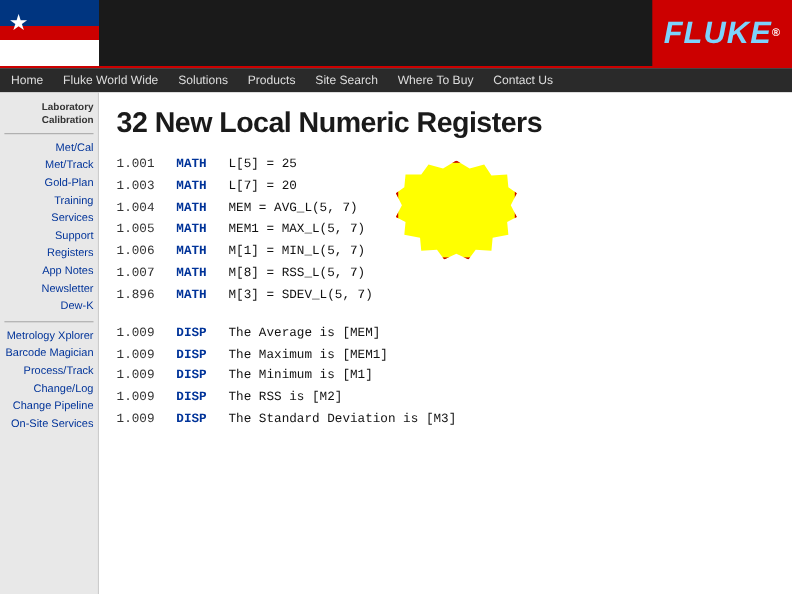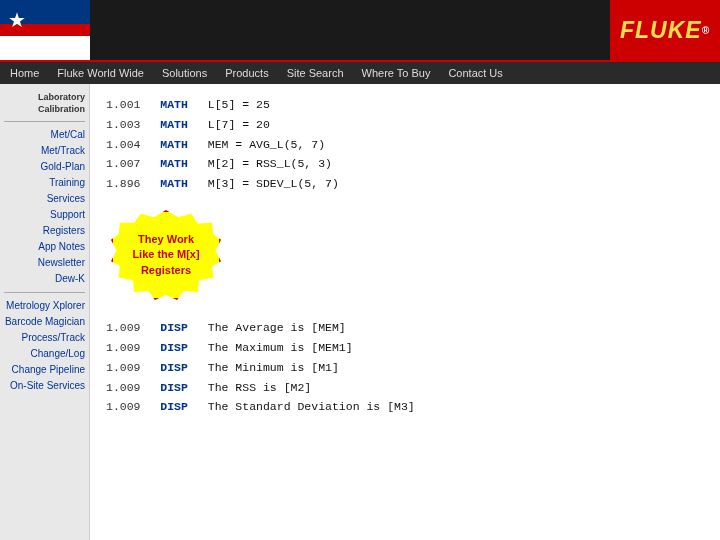--- a/index.html
+++ b/index.html
@@ -40,23 +40,23 @@
     }
     #fluke-logo {
       margin-left: auto;
       display: flex;
       align-items: center;
       padding-right: 10px;
       background: #cc0000;
       padding-left: 10px;
     }
     #fluke-logo span {
-      font-size: 23px;
+      font-size: 28px;
       font-weight: 900;
-      color: #fde047;
+      color: #7dd3fc;
       font-style: italic;
       letter-spacing: 1px;
     }
     #fluke-logo .registered {
       font-size: 10px;
       color: #fff;
       vertical-align: super;
     }
 
     
@@ -125,21 +125,20 @@
       color: #1a1a1a;
       margin-bottom: 14px;
       letter-spacing: -0.5px;
     }
 
     
     #content-area {
       display: flex;
       gap: 10px;
       align-items: flex-start;
-      flex-direction: column;
     }
 
     
     .code-table {
       font-family: 'Courier New', monospace;
       font-size: 11.5px;
       border-collapse: collapse;
     }
     .code-table td {
       padding: 0 6px 2px 0;
@@ -224,58 +223,64 @@
     <hr class="sidebar-divider">
     <a class="sidebar-link">Metrology Xplorer</a>
     <a class="sidebar-link">Barcode Magician</a>
     <a class="sidebar-link">Process/Track</a>
     <a class="sidebar-link">Change/Log</a>
     <a class="sidebar-link">Change Pipeline</a>
     <a class="sidebar-link">On-Site Services</a>
   </div>
 
   <div id="main">
+    <div id="page-title">32 New Local Numeric Registers</div>
 
     <div id="content-area">
       <table class="code-table">
         <tbody id="math-rows">
             <tr>
       <td class="num-col">1.001</td>
       <td class="cmd-col">&nbsp;&nbsp;MATH&nbsp;&nbsp;</td>
       <td class="expr-col">L[5] = 25</td>
     </tr>
             <tr>
       <td class="num-col">1.003</td>
       <td class="cmd-col">&nbsp;&nbsp;MATH&nbsp;&nbsp;</td>
       <td class="expr-col">L[7] = 20</td>
     </tr>
             <tr>
       <td class="num-col">1.004</td>
       <td class="cmd-col">&nbsp;&nbsp;MATH&nbsp;&nbsp;</td>
       <td class="expr-col">MEM = AVG_L(5, 7)</td>
     </tr>
             <tr>
+      <td class="num-col">1.005</td>
+      <td class="cmd-col">&nbsp;&nbsp;MATH&nbsp;&nbsp;</td>
+      <td class="expr-col">MEM1 = MAX_L(5, 7)</td>
+    </tr>
+            <tr>
+      <td class="num-col">1.006</td>
+      <td class="cmd-col">&nbsp;&nbsp;MATH&nbsp;&nbsp;</td>
+      <td class="expr-col">M[1] = MIN_L(5, 7)</td>
+    </tr>
+            <tr>
       <td class="num-col">1.007</td>
       <td class="cmd-col">&nbsp;&nbsp;MATH&nbsp;&nbsp;</td>
-      <td class="expr-col">M[2] = RSS_L(5, 3)</td>
+      <td class="expr-col">M[8] = RSS_L(5, 7)</td>
     </tr>
             <tr>
       <td class="num-col">1.896</td>
       <td class="cmd-col">&nbsp;&nbsp;MATH&nbsp;&nbsp;</td>
       <td class="expr-col">M[3] = SDEV_L(5, 7)</td>
     </tr>
           </tbody>
       </table>
       <div id="starburst">
         <div class="starburst-shape"></div>
-        <div class="starburst-text">
-          <span>They Work</span><br>
-          <span>Like the M[x]</span><br>
-          <span>Registers</span>
-        </div>
       </div>
     </div>
 
     <div class="section-gap"></div>
 
     <table class="code-table">
       <tbody id="disp-rows">
           <tr>
       <td class="num-col">1.009</td>
       <td class="cmd-col">&nbsp;&nbsp;DISP&nbsp;&nbsp;</td>

